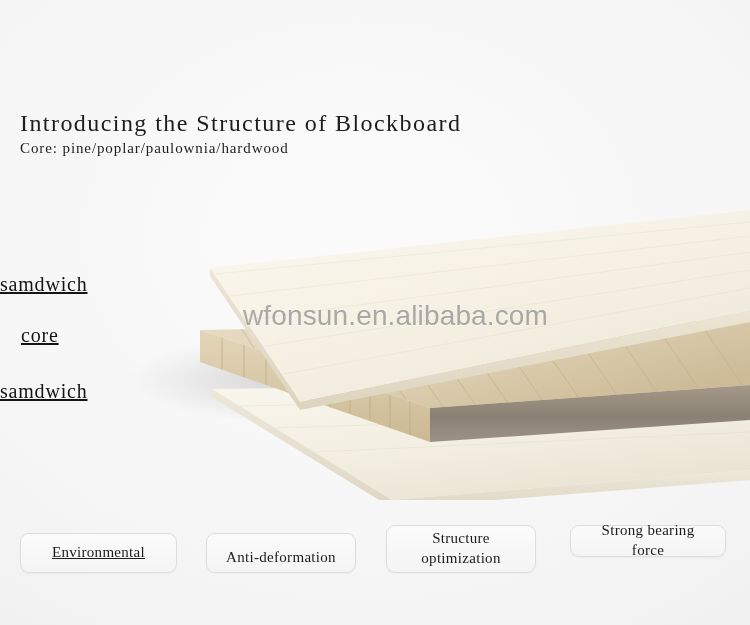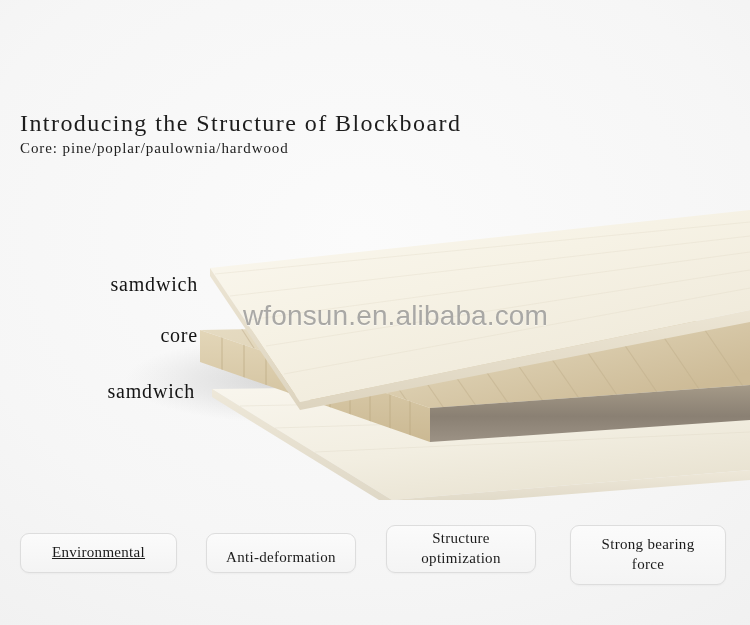--- a/index.html
+++ b/index.html
@@ -42,21 +42,22 @@
   }
 
   
   .layer-label {
     position: absolute;
     color: #141414;
     font-family: "Liberation Serif", serif;
     font-size: 20px;
     letter-spacing: 0.04em;
     white-space: nowrap;
-    text-align: right;
+    text-align: left;
+    text-decoration: underline;
   }
   #label-top    { top: 273px; left: 0; width: 198px; }
   #label-core   { top: 324px; left: 0; width: 177px; margin-left: 21px; }
   #label-bottom { top: 380px; left: 0; width: 195px; }
 
   
   #board {
     position: absolute;
     left: 0;
     top: 170px;
@@ -102,21 +103,21 @@
     font-size: 15px;
     line-height: 1.32;
     letter-spacing: 0.02em;
     padding: 4px 8px;
     box-shadow: 0 1px 2px rgba(0,0,0,0.035);
   }
   .chip-line { display: block; }
   #chip-0 { left: 20px;  top: 16px; width: 157px; height: 40px; text-decoration: underline; }
   #chip-1 { left: 206px; top: 16px; width: 150px; height: 40px; align-items: flex-end; }
   #chip-2 { left: 386px; top: 8px;  width: 150px; height: 48px; }
-  #chip-3 { left: 570px; top: 8px;  width: 156px; height: 60px; }
+  #chip-3 { left: 570px; top: 8px;  width: 156px; height: 32px; }
 </style>
 </head>
 <body>
 
 <div id="poster">
 
   <div class="heading" id="title">Introducing the Structure of Blockboard</div>
 
   <div class="heading" id="subtitle">Core: pine/poplar/paulownia/hardwood</div>
 

